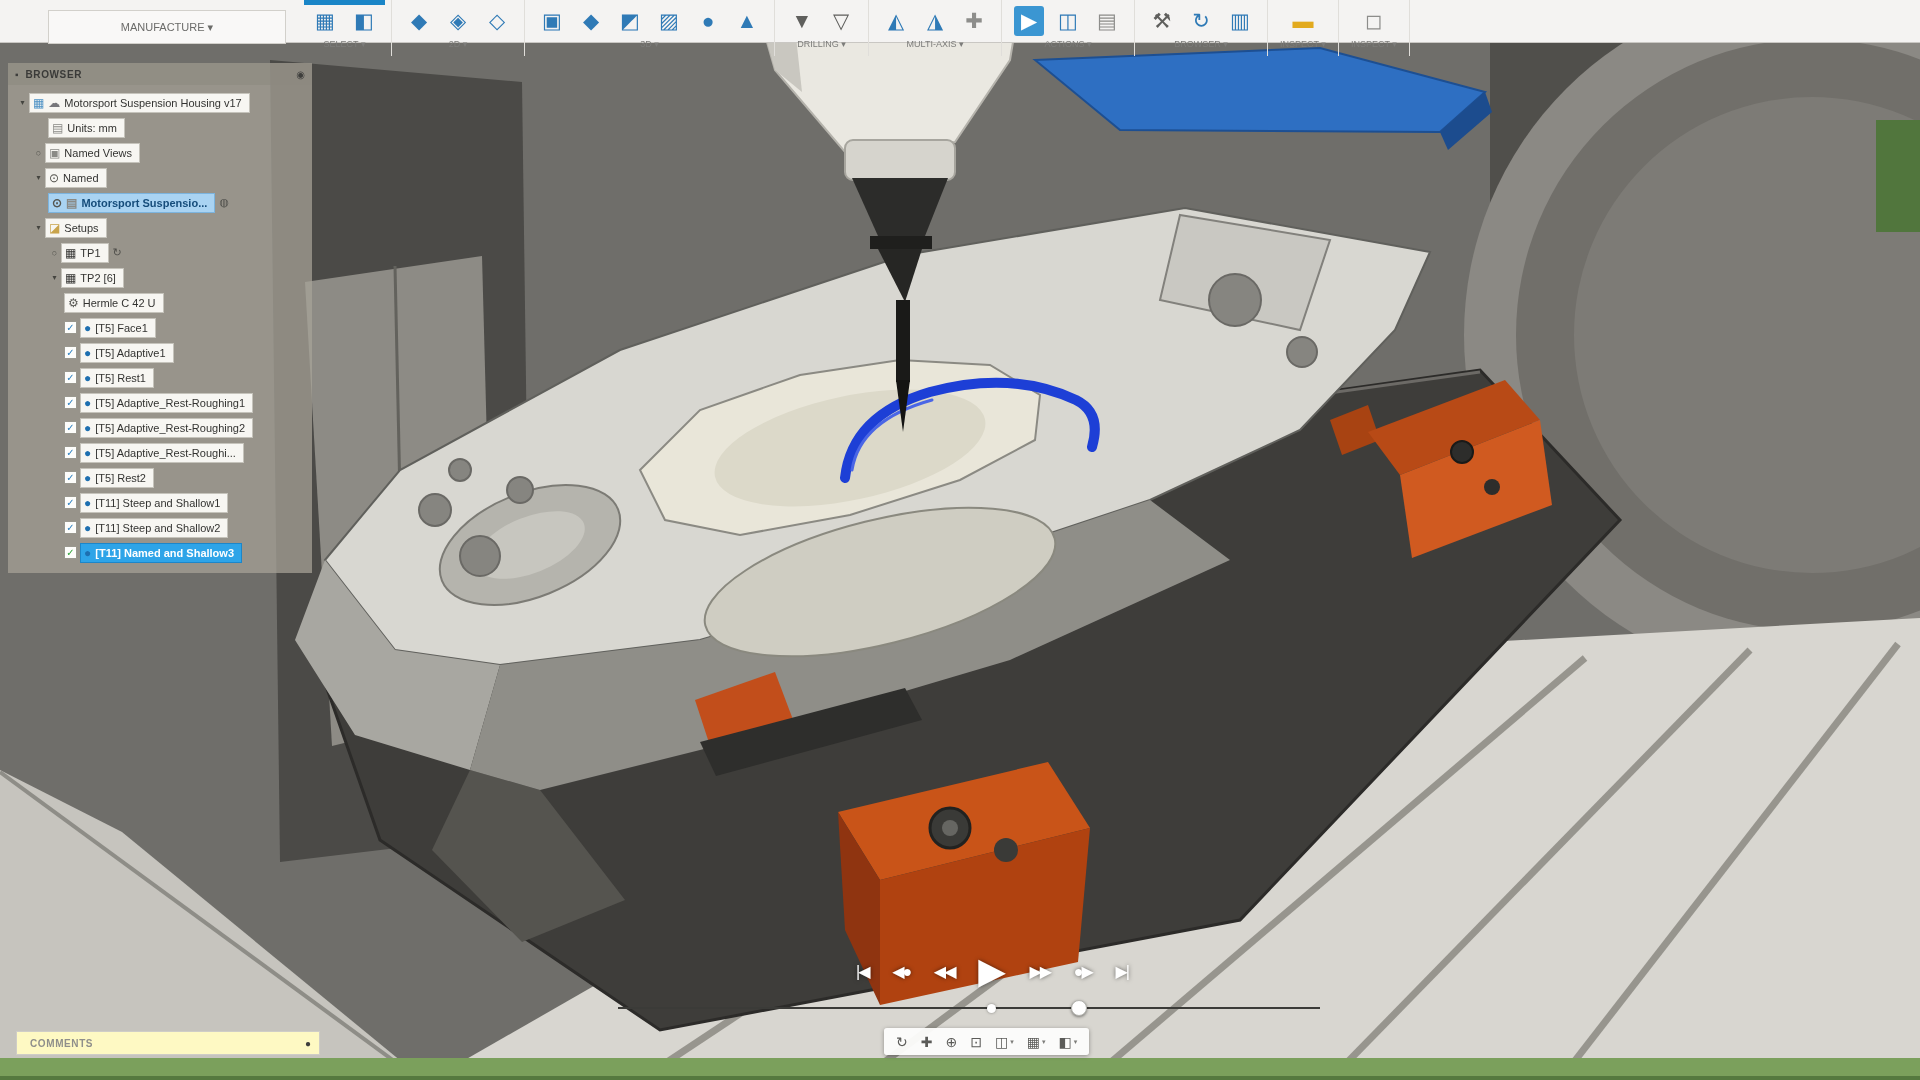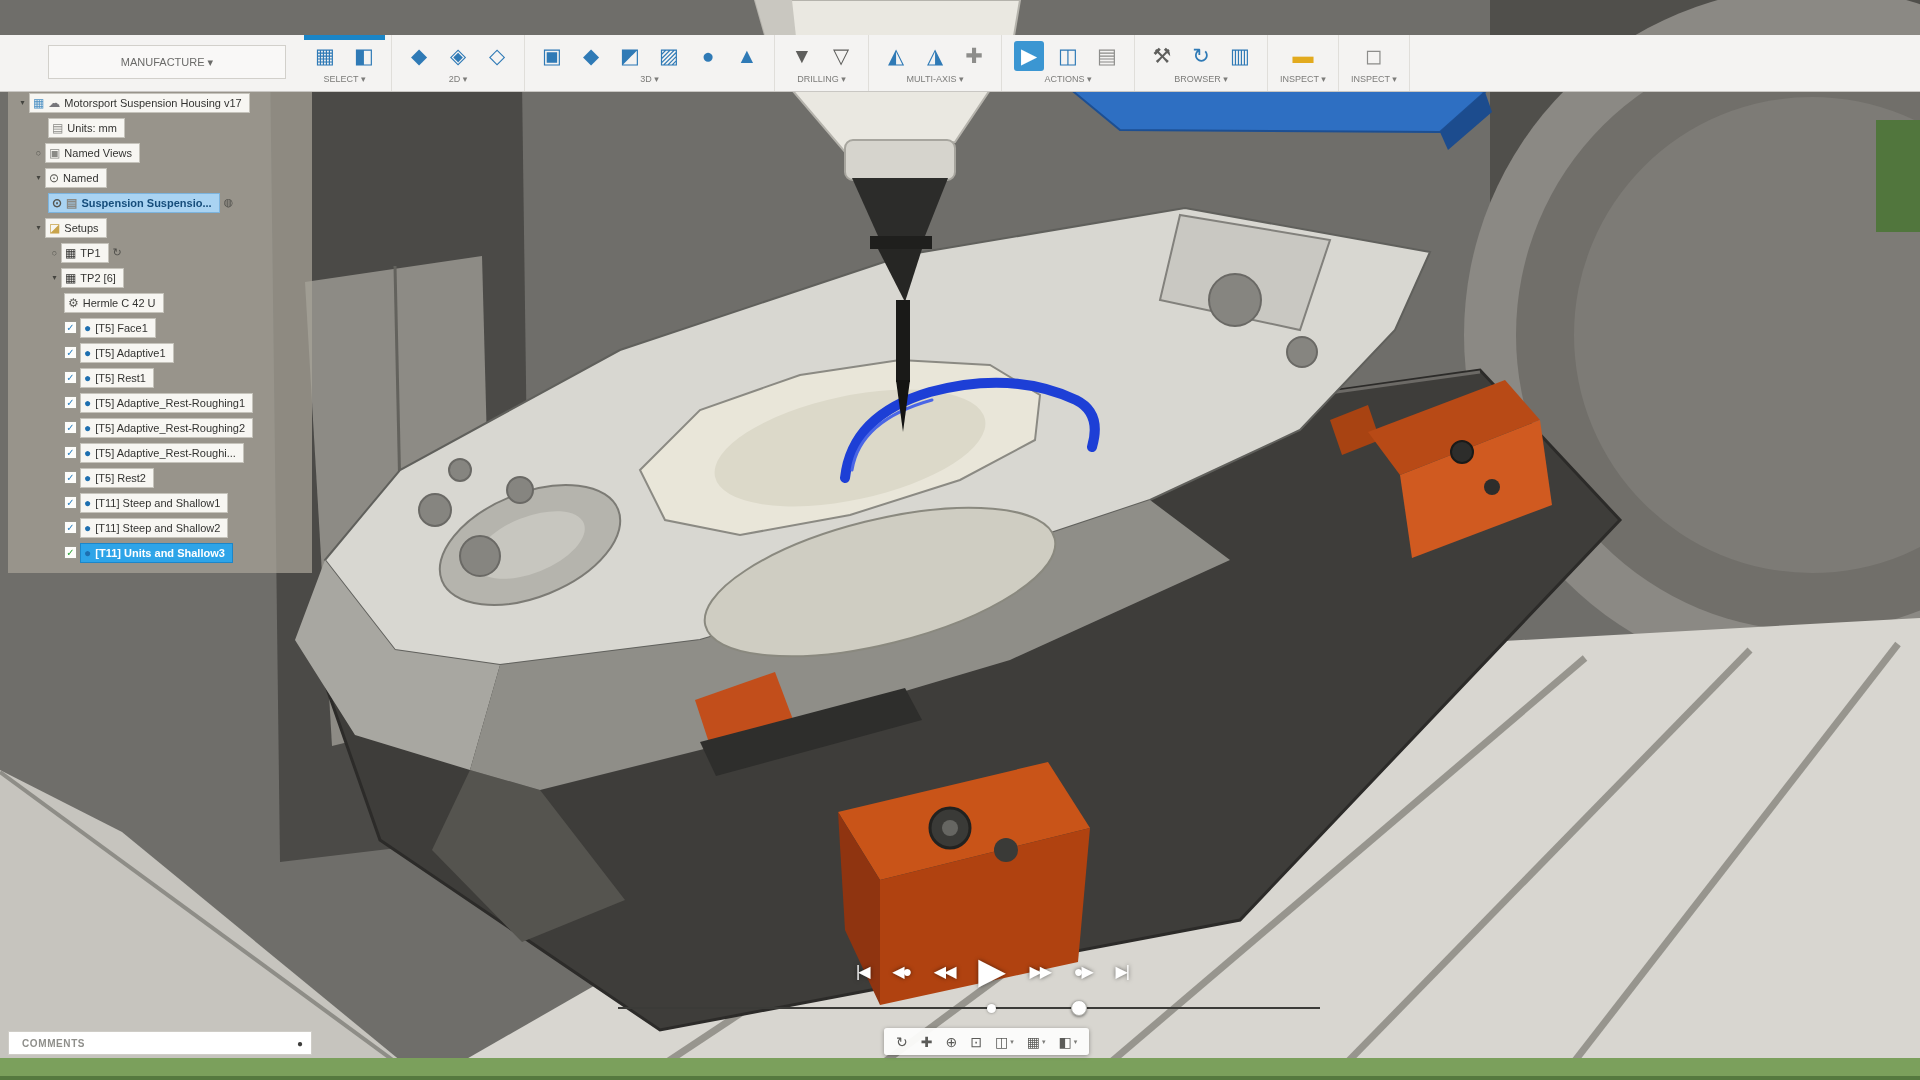--- a/index.html
+++ b/index.html
@@ -7,23 +7,23 @@
   body {
     width:1920px; height:1080px; overflow:hidden; position:relative;
     font-family:"Liberation Sans", sans-serif; background:#74736f;
   }
 
   
   #viewport { position:absolute; inset:0; z-index:1; }
 
   
   .ribbon {
-    position:absolute; top:0; left:0; right:0; height:57px; z-index:20;
+    position:absolute; top:0; left:0; right:0; height:43px; z-index:20;
     background:#f4f3f2; border-bottom:1px solid #c9c7c3;
-    display:flex; align-items:stretch;margin-top:35px;
+    display:flex; align-items:stretch;
   }
   .workspace-btn {
     margin:10px 12px 0 48px; width:238px; height:34px;
     border:1px solid #d2d0cb; background:#f9f8f7; color:#6b6b69;
     font-size:11px; display:flex; align-items:center; justify-content:center;
     white-space:nowrap; cursor:pointer;
   }
   #ribbon-groups { display:flex; align-items:stretch; }
   .rgroup {
     position:relative; display:flex; flex-direction:column; align-items:center;
@@ -99,22 +99,22 @@
   .navbar {
     position:absolute; left:884px; top:1028px; height:27px; z-index:13;
     background:rgba(253,253,252,0.95); border-radius:3px; box-shadow:0 1px 4px rgba(0,0,0,.35);
     display:flex; align-items:center; gap:13px; padding:0 12px;
   }
   .nbtn { display:flex; align-items:center; gap:2px; font-size:14px; color:#5b5b58; cursor:pointer; }
   .nbtn .caret { font-size:7px; color:#7d7d7a; }
 
   
   .comments {
-    position:absolute; left:8px; top:1031px; width:304px; height:24px; z-index:13;
-    background:#ffffff; border:1px solid #cfcdc7; display:flex; align-items:center; padding:0 8px;
+    position:absolute; left:16px; top:1031px; width:304px; height:24px; z-index:13;
+    background:#fef9c3; border:1px solid #cfcdc7; display:flex; align-items:center; padding:0 8px;
   }
   .comments-title { flex:1; font-size:10px; letter-spacing:.6px; color:#8f8f8b; margin-left:5px; font-weight:bold; }
 
   
   .sim-progress {
     position:absolute; left:0; right:0; bottom:0; height:22px; z-index:11;
     background:#7ba05c; border-bottom:4px solid #55793f;
   }
 </style>
 </head>
@@ -323,21 +323,21 @@
         <span class="expander">▾</span>
         <span class="chip">
           <span class="ic c-eye">⊙</span>
           <span>Named</span>
         </span>
       </div>
       <div class="trow soft" style="padding-left: 40px;">
         <span class="chip">
           <span class="ic c-eye">⊙</span>
           <span class="ic c-doc">▤</span>
-          <span>Suspension Suspensio...</span>
+          <span>Motorsport Suspensio...</span>
         </span>
         <span class="trailing">◍</span>
       </div>
       <div class="trow" style="padding-left: 24px;">
         <span class="expander">▾</span>
         <span class="chip">
           <span class="ic c-folder">◪</span>
           <span>Setups</span>
         </span>
       </div>
@@ -422,21 +422,21 @@
         <span class="checkbox">✓</span>
         <span class="chip">
           <span class="ic c-sphere">●</span>
           <span>[T11] Steep and Shallow2</span>
         </span>
       </div>
       <div class="trow strong" style="padding-left: 56px;">
         <span class="checkbox">✓</span>
         <span class="chip">
           <span class="ic c-sphere">●</span>
-          <span>[T11] Units and Shallow3</span>
+          <span>[T11] Named and Shallow3</span>
         </span>
       </div>
     </div>
 </div>
 
 <div class="playback" id="playback">
     <span class="pbtn">|◀</span>
     <span class="pbtn">◀●</span>
     <span class="pbtn">◀◀</span>
     <span class="pbtn play">▶</span>

